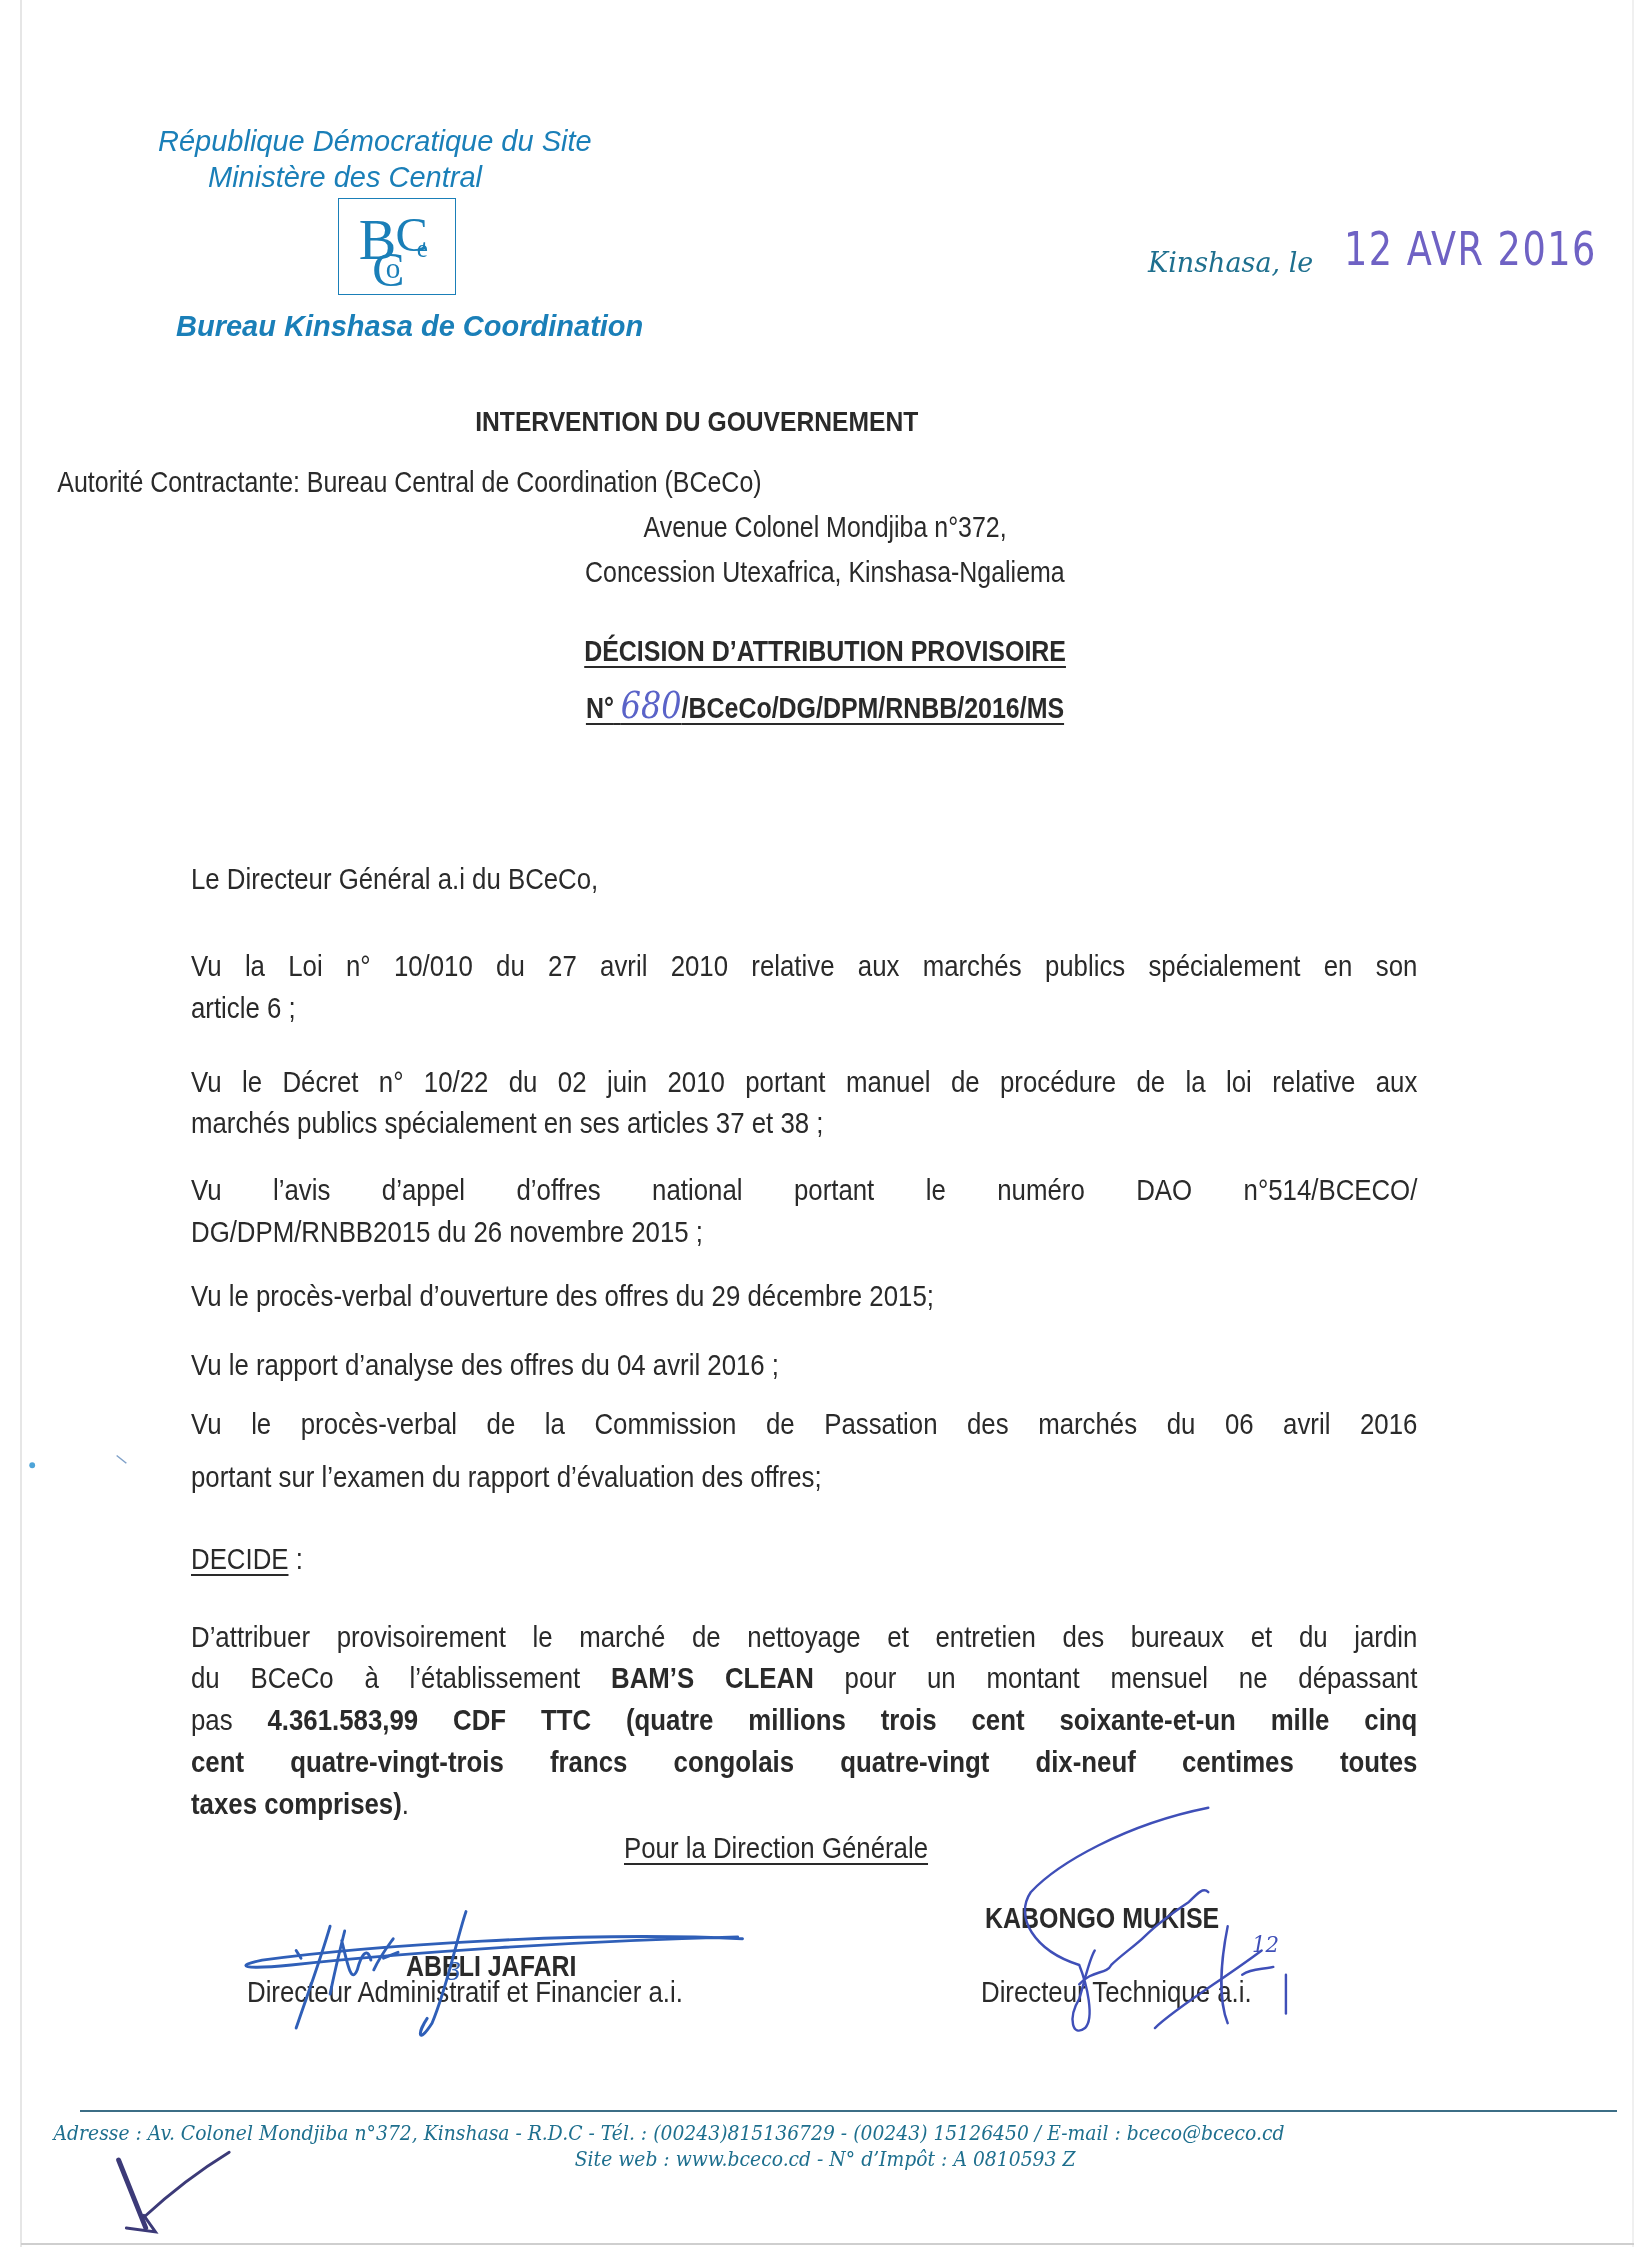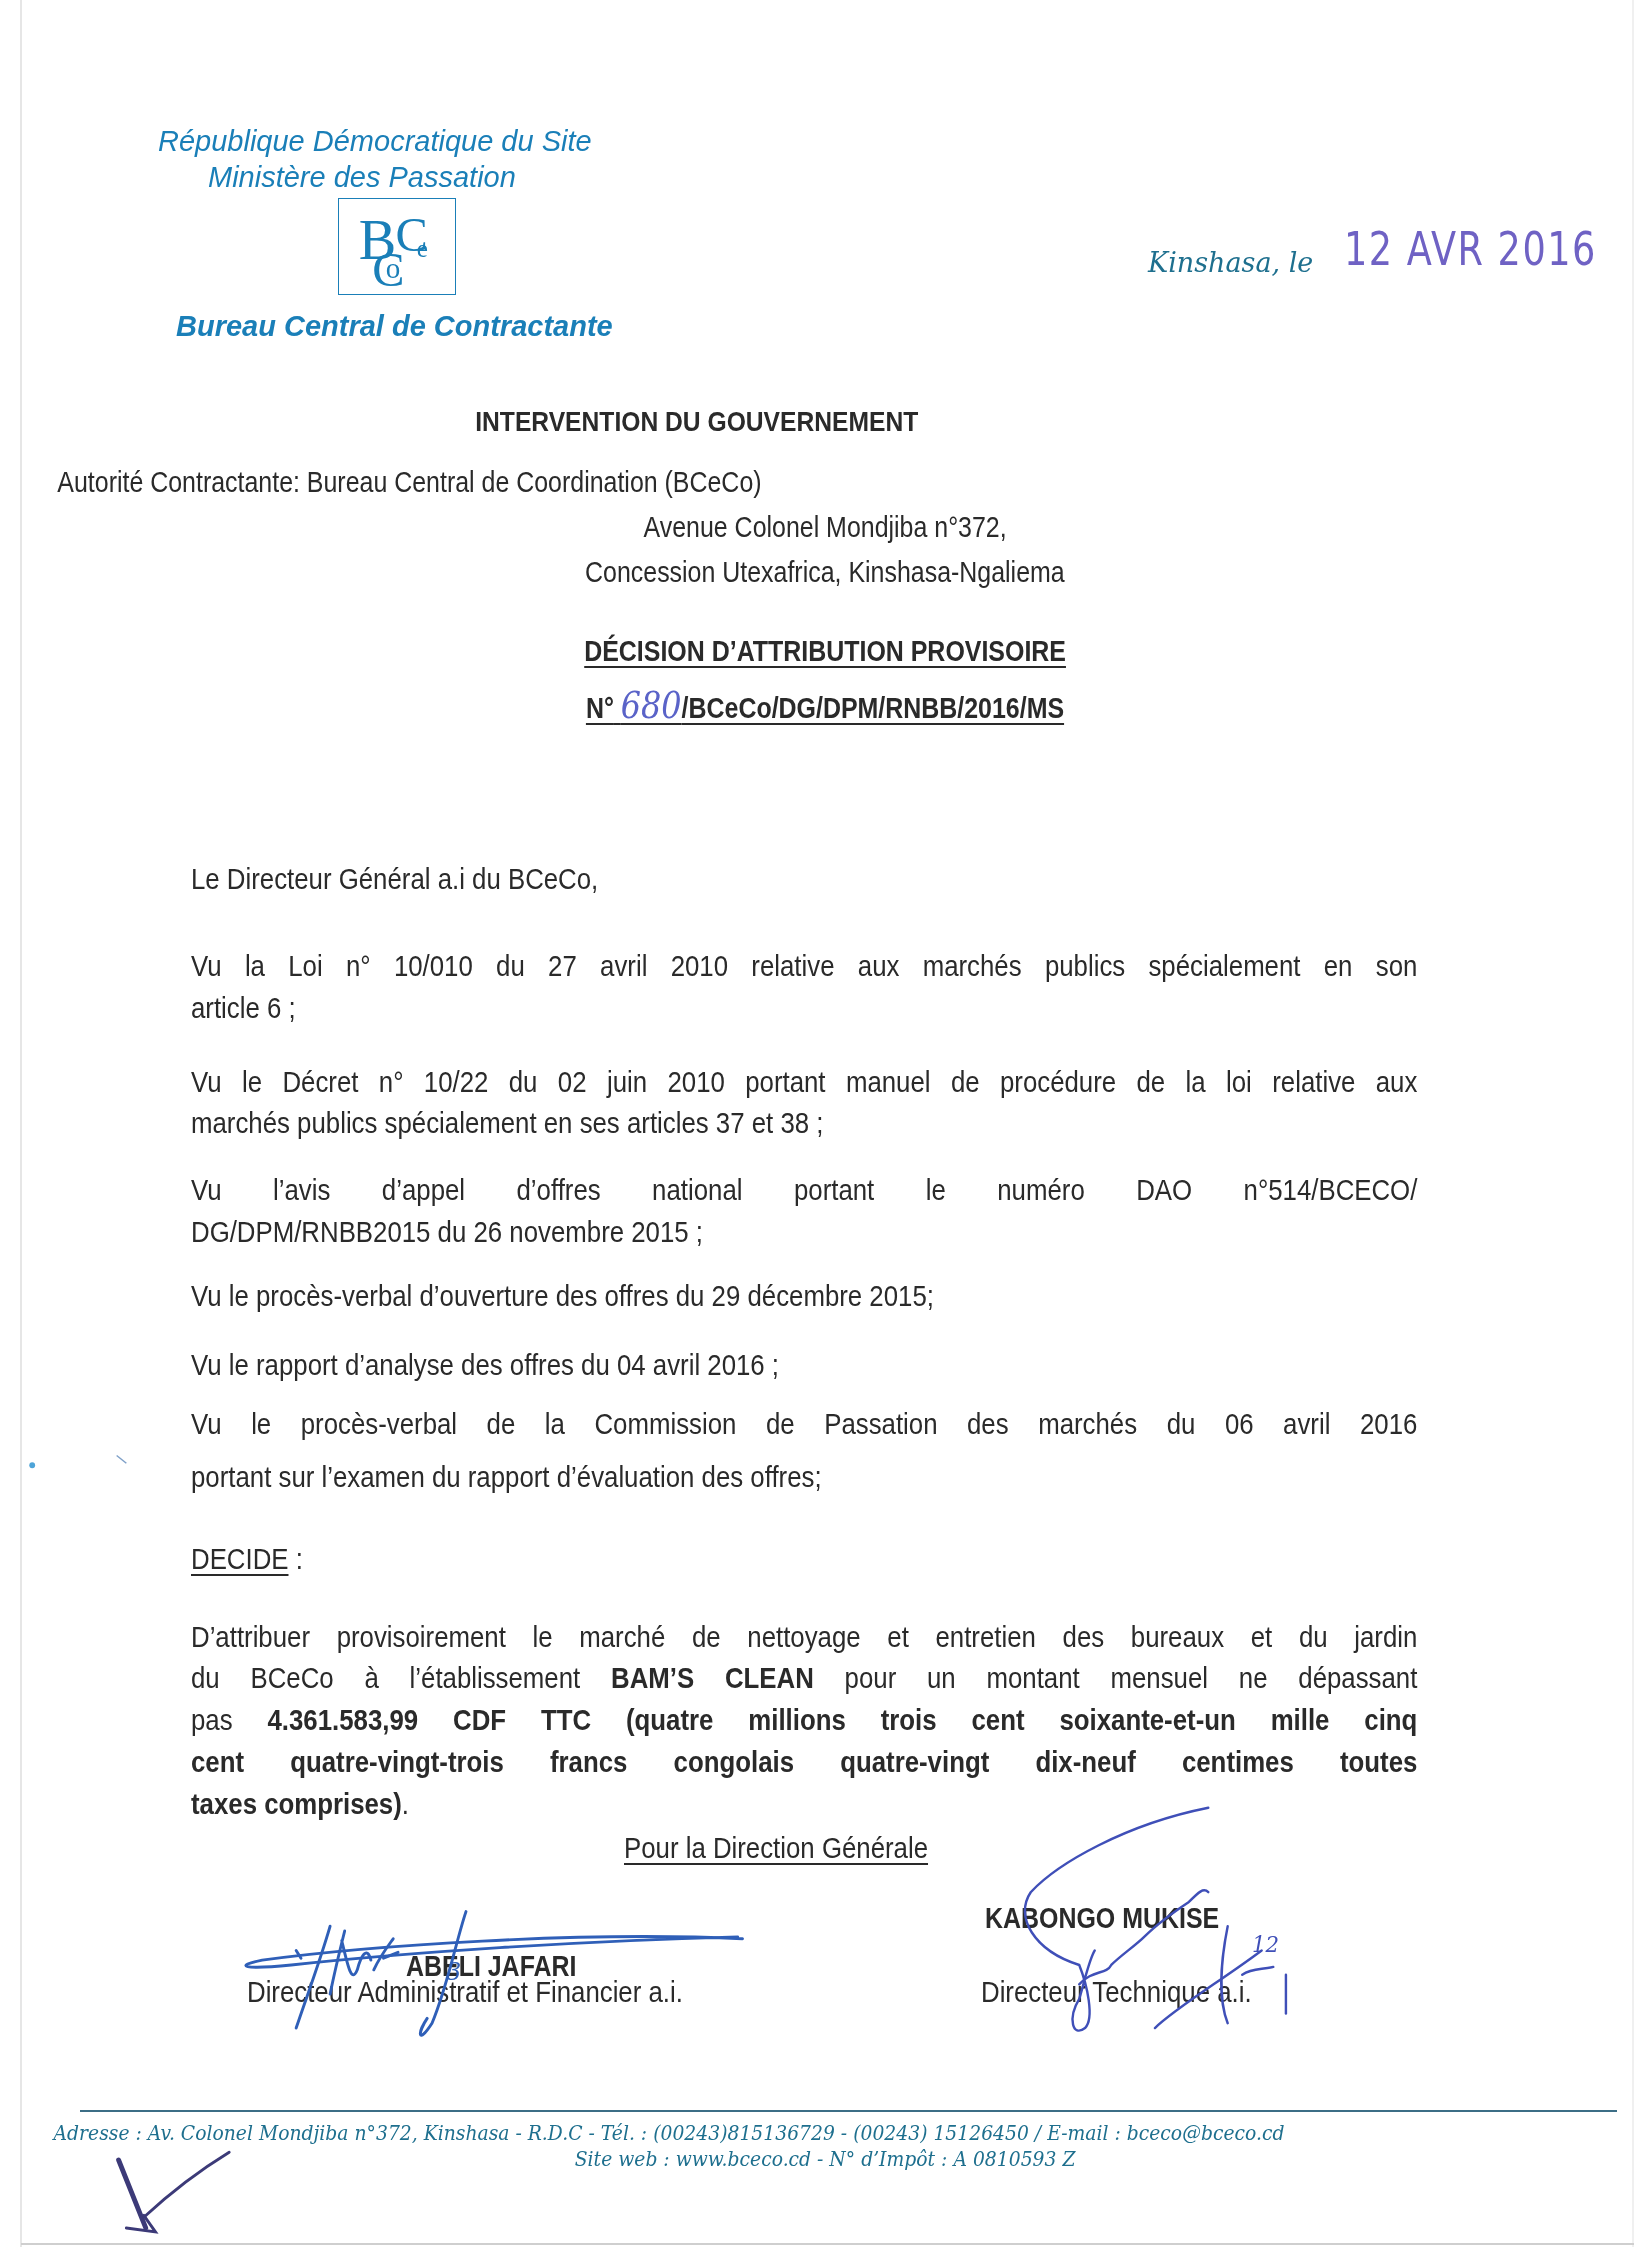--- a/index.html
+++ b/index.html
@@ -24,31 +24,31 @@
 </style>
 </head>
 <body>
 
 <div class="scan-edge-left"></div>
 <div class="scan-edge-right"></div>
 <div class="scan-edge-bottom"></div>
 
 <div>
   <div class="abs blue hdr-it" style="left:158px; top:125px;">République Démocratique du Site</div>
-  <div class="abs blue hdr-it" style="left:208px; top:161px;">Ministère des Passation</div>
+  <div class="abs blue hdr-it" style="left:208px; top:161px;">Ministère des Central</div>
   <div class="logo">
     <svg width="115" height="93" viewBox="0 0 118 96">
       <text x="20" y="62" font-family="Liberation Serif, serif" font-size="58" fill="#1a7fb8">B</text>
       <text x="58" y="54" font-family="Liberation Serif, serif" font-size="50" fill="#1a7fb8">C</text>
       <text x="80" y="60" font-family="Liberation Serif, serif" font-size="26" fill="#1a7fb8">e</text>
       <text x="34" y="90" font-family="Liberation Serif, serif" font-size="50" fill="#1a7fb8">C</text>
       <text x="48" y="82" font-family="Liberation Serif, serif" font-size="30" fill="#1a7fb8">o</text>
     </svg>
   </div>
-  <div class="abs blue hdr-bold" style="left:176px; top:310px;">Bureau Central de Contractante</div>
+  <div class="abs blue hdr-bold" style="left:176px; top:310px;">Bureau Kinshasa de Coordination</div>
 </div>
 
 <div class="abs script" style="left:1148px; top:247px; font-size:27px;">Kinshasa, le</div>
 <div class="abs stamp" style="left:1344px; top:221px;">12 AVR 2016</div>
 
 <div>
   <div class="abs b" style="left:0; width:1393px; text-align:center; top:406px; font-size:28px;">
     <span style="display:inline-block; transform:scaleX(0.88);">INTERVENTION DU GOUVERNEMENT</span>
   </div>
   <div class="abs" style="left:0; width:1306px; text-align:left; top:466px; font-size:29px;">

